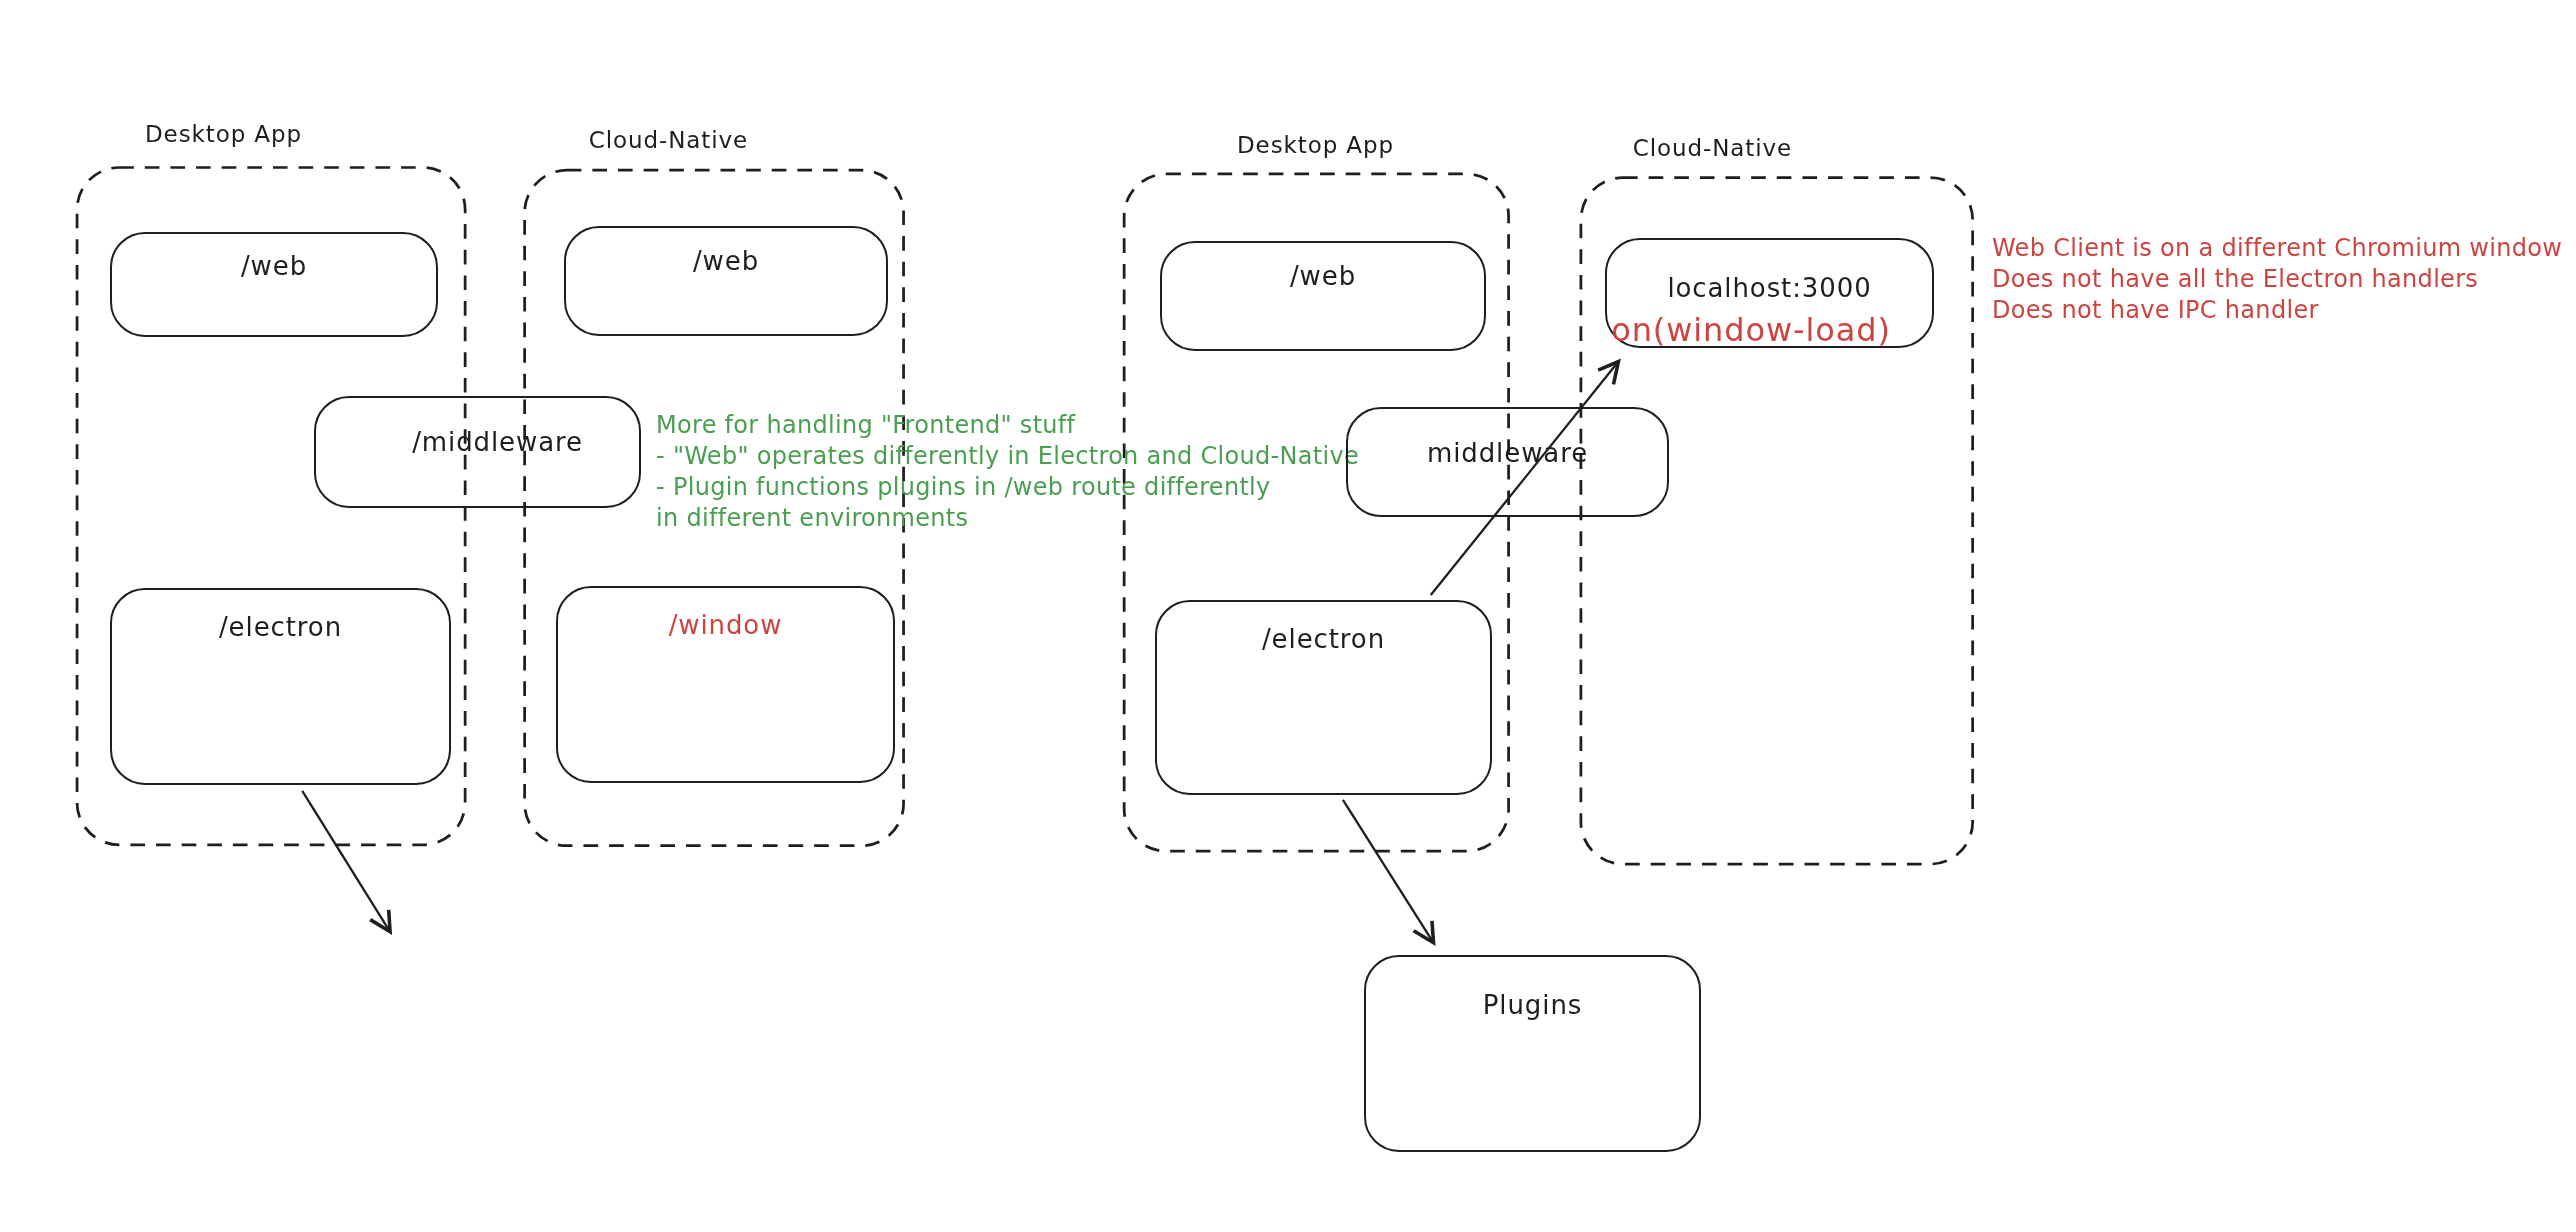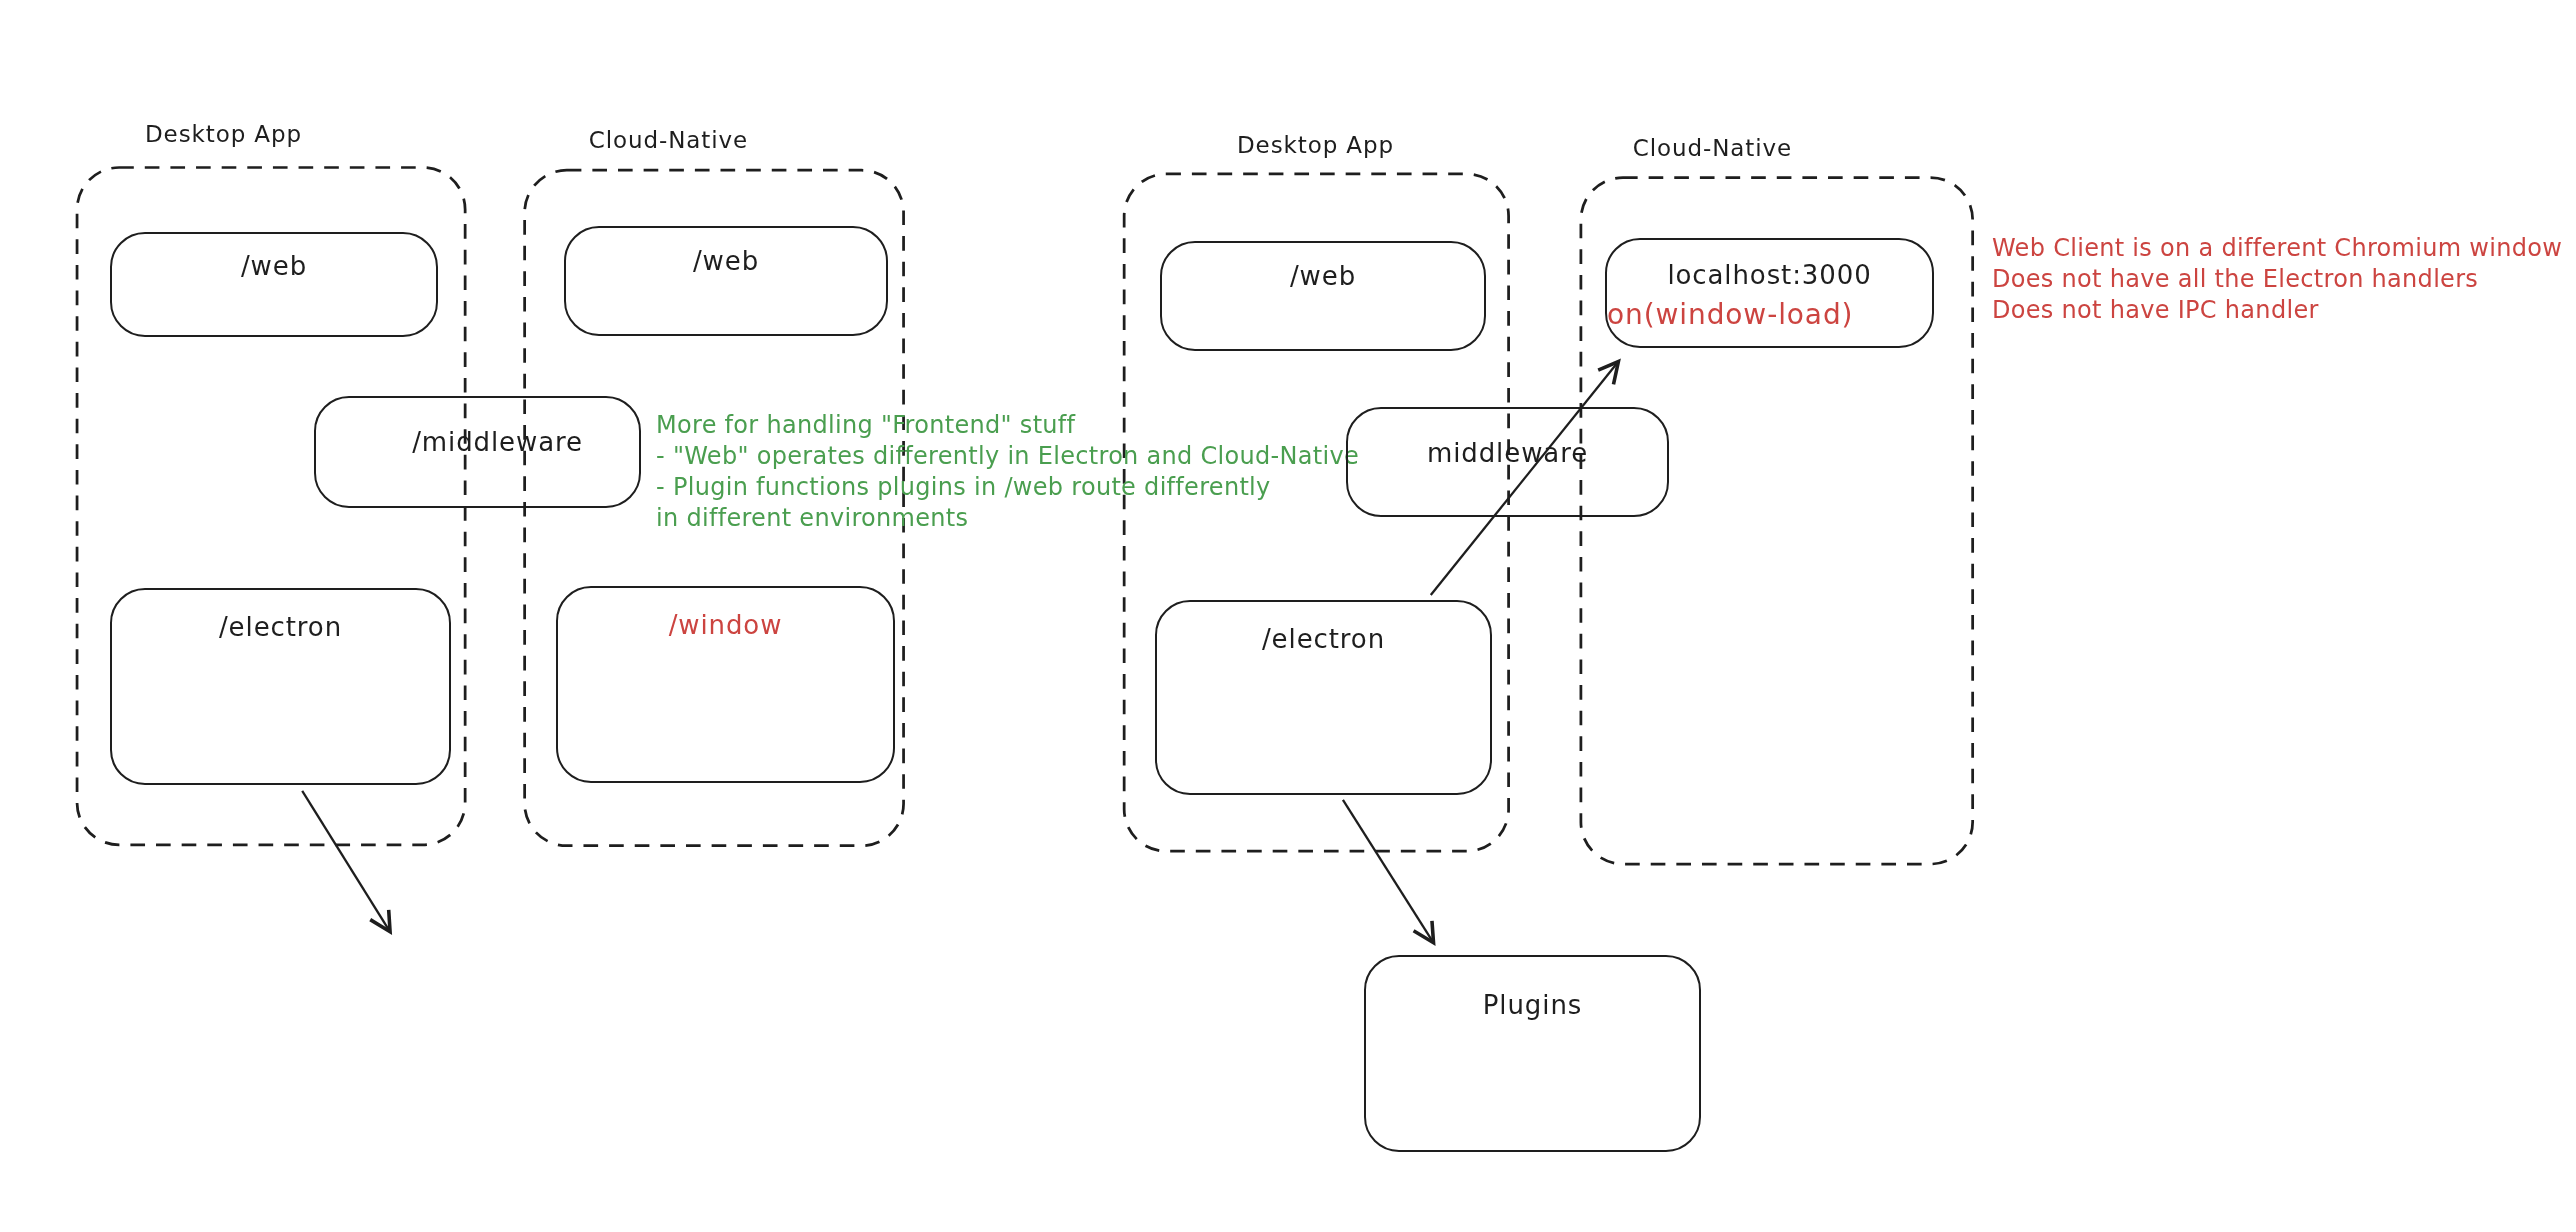--- a/index.html
+++ b/index.html
@@ -23,22 +23,22 @@
     position:absolute;border:2.4px solid var(--ink);border-radius:35px;
     text-align:center;font-size:26px;letter-spacing:0.9px;background:transparent;
     box-sizing:border-box;
   }
   .box .box-label{display:block;}
   .note{position:absolute;font-size:24px;line-height:31px;white-space:nowrap;letter-spacing:0.3px;}
   .note-green{color:var(--green);}
   .note-red{color:var(--red);}
   .red-text{color:var(--red);}
   .localhost-sub{
-    display:block;text-align:left;padding-right:37px;margin-top:8.2px;
-    font-size:28px;color:var(--red);
+    display:block;text-align:center;padding-right:37px;margin-top:8.2px;
+    font-size:32px;color:var(--red);
   }
 </style>
 </head>
 <body>
 
 <div class="canvas">
 
   <svg class="shapes-layer" width="2576" height="1232" viewBox="0 0 2814 1346">
     <defs>
       <marker id="ah" viewBox="0 0 20 20" refX="17" refY="10" markerWidth="13" markerHeight="13" orient="auto">
@@ -96,21 +96,21 @@
 
   <div class="group-label" style="left:1169px;top:132px;width:293px;">Desktop App</div>
 
   <div class="group-label" style="left:1566px;top:135px;width:293px;">Cloud-Native</div>
 
   <div class="box" style="left:1160px;top:241px;width:326px;height:110px;">
     <span class="box-label" style="padding-top:18.3px;">/web</span>
   </div>
 
   <div class="box" style="left:1605px;top:238px;width:329px;height:110px;">
-    <span class="box-label" style="padding-top:20px;">localhost:3000</span>
+    <span class="box-label" style="padding-top:33px;">localhost:3000</span>
     <span class="localhost-sub">on(window-load)</span>
   </div>
 
   <div class="box" style="left:1346px;top:407px;width:323px;height:110px;">
     <span class="box-label" style="padding-top:29px;">middleware</span>
   </div>
 
   <div class="box" style="left:1155px;top:600px;width:337px;height:195px;">
     <span class="box-label" style="padding-top:22px;">/electron</span>
   </div>

